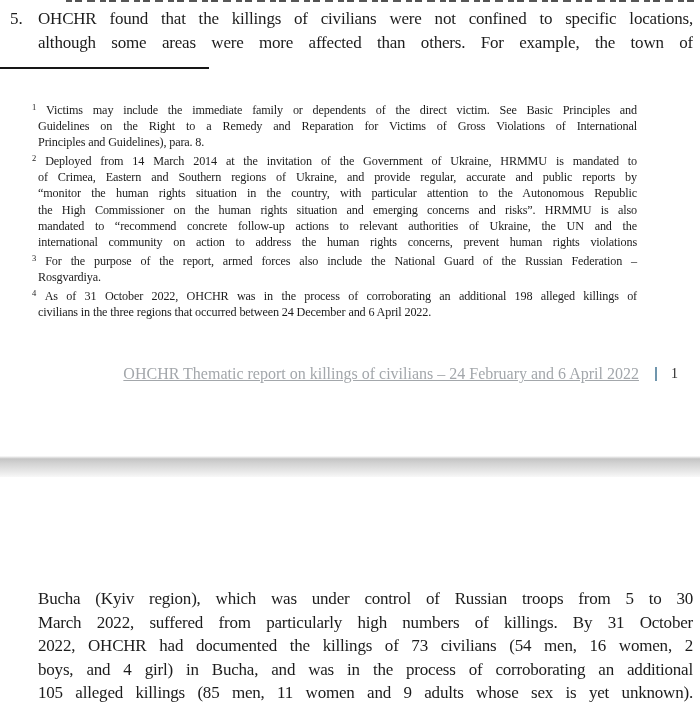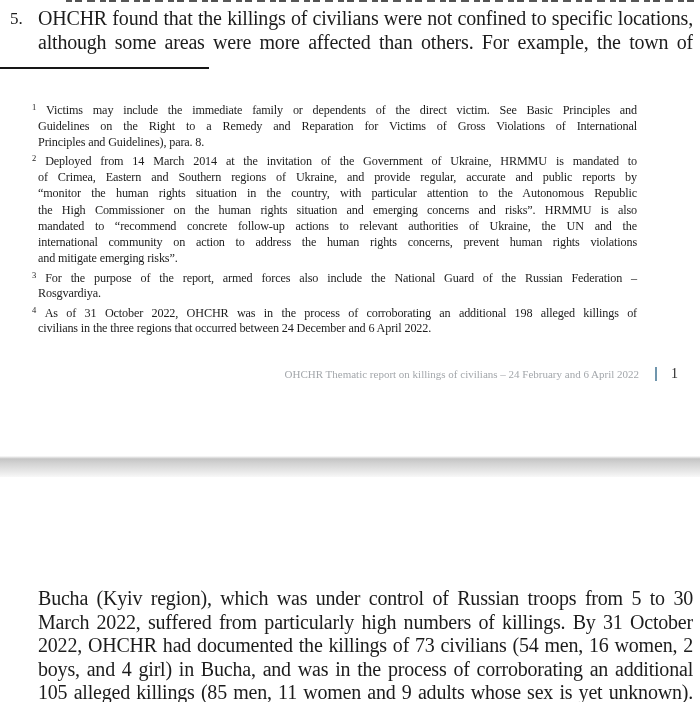--- a/index.html
+++ b/index.html
@@ -29,38 +29,38 @@
       #383838 0 6px, transparent 6px 9px,
       #333333 9px 16px, transparent 16px 21px,
       #3a3a3a 21px 29px, transparent 29px 34px);
   }
 
   .para5 { position: absolute; top: 7px; left: 10px; width: 683px; }
   .para5-num { position: absolute; left: 0; top: 0; font-size: 17px; line-height: 23.5px; }
   .para5-lines { margin-left: 28px; }
 
   .main-line {
-    font-size: 20px; line-height: 23.5px; letter-spacing: -0.2px;
+    font-size: 17px; line-height: 23.5px; letter-spacing: -0.2px;
     text-align: justify; text-align-last: justify; white-space: normal;
     height: 23.5px; overflow: hidden;
   }
 
   .fn-sep { position: absolute; top: 67px; left: 0; width: 209px; height: 2px; background: #161616; }
 
   .footnotes { position: absolute; top: 99px; left: 32px; width: 605px; }
   .fn-line {
     font-size: 12.2px; line-height: 16.25px; letter-spacing: -0.15px;
     text-align: justify; text-align-last: justify;
   }
   .fn-line.fn-cont { margin-left: 6px; }
   .fn-line.fn-last { text-align-last: left; }
   .fn-sup { font-size: 8.5px; vertical-align: 3.5px; letter-spacing: 0; }
 
   .footer { position: absolute; top: 367px; right: 22px; display: flex; align-items: center; }
-  .footer-title { color: var(--footer-text, #a3a7ab); font-size: 11px; line-height: 14px; }
+  .footer-title { color: var(--footer-text, #a3a7ab); font-size: 16px; line-height: 14px; text-decoration: underline; }
   .footer-bar { width: 2px; height: 14px; background: var(--footer-bar, #7096ad); margin: 0 14px 0 16px; }
   .footer-page { color: var(--page-number, #2a2a2a); font-size: 14px; line-height: 14px; }
 
   .bucha { position: absolute; top: 110px; left: 38px; width: 655px; }
 </style>
 </head>
 <body>
 
 <div class="viewer">
 
@@ -81,21 +81,20 @@
     <div class="footnotes" id="footnotes-list">
         <div class="fn-line"><sup class="fn-sup">1</sup>&nbsp;Victims may include the immediate family or dependents of the direct victim. See Basic Principles and</div>
         <div class="fn-line fn-cont">Guidelines on the Right to a Remedy and Reparation for Victims of Gross Violations of International</div>
         <div class="fn-line fn-cont fn-last">Principles and Guidelines), para. 8.</div>
         <div class="fn-line"><sup class="fn-sup">2</sup>&nbsp;Deployed from 14 March 2014 at the invitation of the Government of Ukraine, HRMMU is mandated to</div>
         <div class="fn-line fn-cont">of Crimea, Eastern and Southern regions of Ukraine, and provide regular, accurate and public reports by</div>
         <div class="fn-line fn-cont">“monitor the human rights situation in the country, with particular attention to the Autonomous Republic</div>
         <div class="fn-line fn-cont">the High Commissioner on the human rights situation and emerging concerns and risks”. HRMMU is also</div>
         <div class="fn-line fn-cont">mandated to “recommend concrete follow-up actions to relevant authorities of Ukraine, the UN and the</div>
         <div class="fn-line fn-cont">international community on action to address the human rights concerns, prevent human rights violations</div>
-        <div class="fn-line fn-cont fn-last">and mitigate emerging risks”.</div>
         <div class="fn-line"><sup class="fn-sup">3</sup>&nbsp;For the purpose of the report, armed forces also include the National Guard of the Russian Federation –</div>
         <div class="fn-line fn-cont fn-last">Rosgvardiya.</div>
         <div class="fn-line"><sup class="fn-sup">4</sup>&nbsp;As of 31 October 2022, OHCHR was in the process of corroborating an additional 198 alleged killings of</div>
         <div class="fn-line fn-cont fn-last">civilians in the three regions that occurred between 24 December and 6 April 2022.</div>
       </div>
 
     <div class="footer">
       <span class="footer-title">OHCHR Thematic report on killings of civilians – 24 February and 6 April 2022</span>
       <span class="footer-bar"></span>
       <span class="footer-page">1</span>

